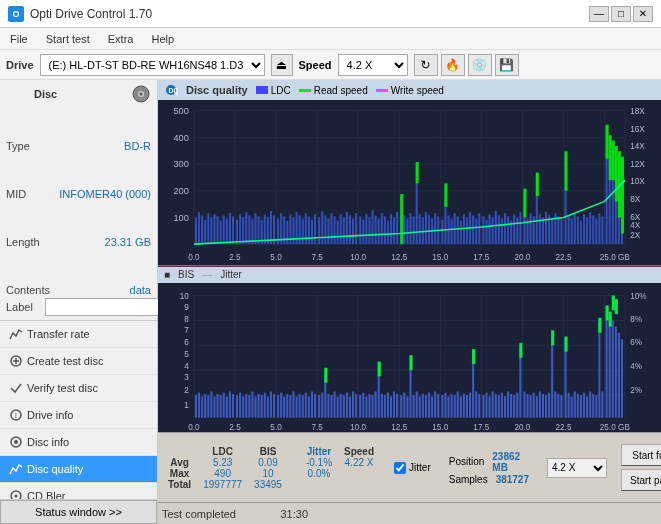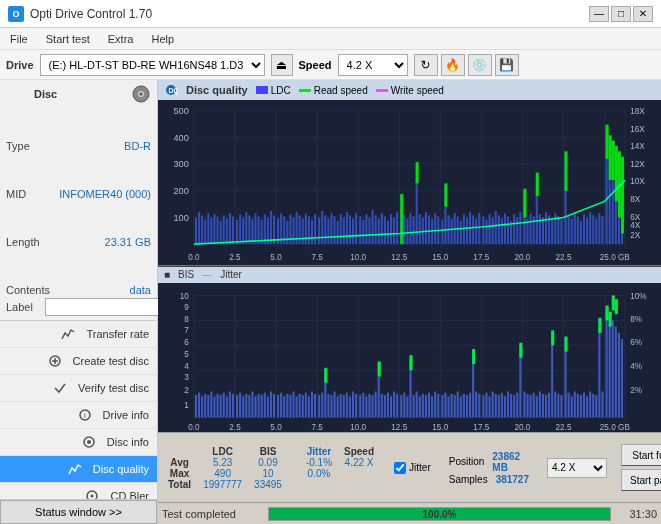--- a/index.html
+++ b/index.html
@@ -43,21 +43,21 @@
     .disc-row-label { color: #444; }
     .disc-row-value { color: #1a6bb5; font-weight: normal; }
     .disc-row-value.blue { color: #1a6bb5; }
 
     .label-row { display: flex; align-items: center; gap: 12px; margin-top: 2px; }
     .label-input { flex: 1; height: 18px; border: 1px solid #aaa; font-size: 10px; padding: 0 2px; }
     .label-btn { width: 18px; height: 18px; background: #e8e8e8; border: 1px solid #aaa; cursor: pointer; display: flex; align-items: center; justify-content: center; font-size: 10px; }
 
     
     .nav-section { flex: 1; overflow-y: auto; }
-    .nav-item { display: flex; align-items: center; gap: 10px; padding: 5px 8px; cursor: pointer; font-size: 11px; color: #333; border-bottom: 1px solid #e0e0e0; justify-content: flex-end; }
+    .nav-item { display: flex; align-items: center; gap: 3px; padding: 5px 8px; cursor: pointer; font-size: 11px; color: #333; border-bottom: 1px solid #e0e0e0; }
     .nav-item.active { background: #3399ff; color: white; }
     .nav-icon { width: 16px; height: 16px; display: flex; align-items: center; justify-content: center; flex-shrink: 0; }
 
     
     .sidebar-status { border-top: 1px solid #ccc; }
     .status-btn { width: 100%; height: 24px; background: #e0e0e0; border: 1px solid #aaa; cursor: pointer; font-size: 11px; display: flex; align-items: center; justify-content: center; }
     .chart-title-bar { background: #c8d8e8; display: flex; align-items: center; padding: 2px 6px; gap: 8px; height: 20px; }
     .chart-title { font-size: 11px; font-weight: bold; color: #333; }
     .chart-legend { display: flex; align-items: center; gap: 8px; font-size: 10px; }
     .legend-item { display: flex; align-items: center; gap: 3px; }
@@ -792,21 +792,17 @@
       </div>
 
       <div class="action-btns" style="margin-left:4px;">
         <button class="action-btn">Start full</button>
         <button class="action-btn">Start part</button>
       </div>
     </div>
 
     <div class="bottom-bar">
       <span class="bottom-status-text">Test completed</span>
-      <div class="progress-container">
-        <div class="progress-bar" style="width:100%;"></div>
-        <span class="progress-text">100.0%</span>
-      </div>
       <span class="bottom-time">31:30</span>
     </div>
   </div>
 
 </div>
 
 </body></html>

